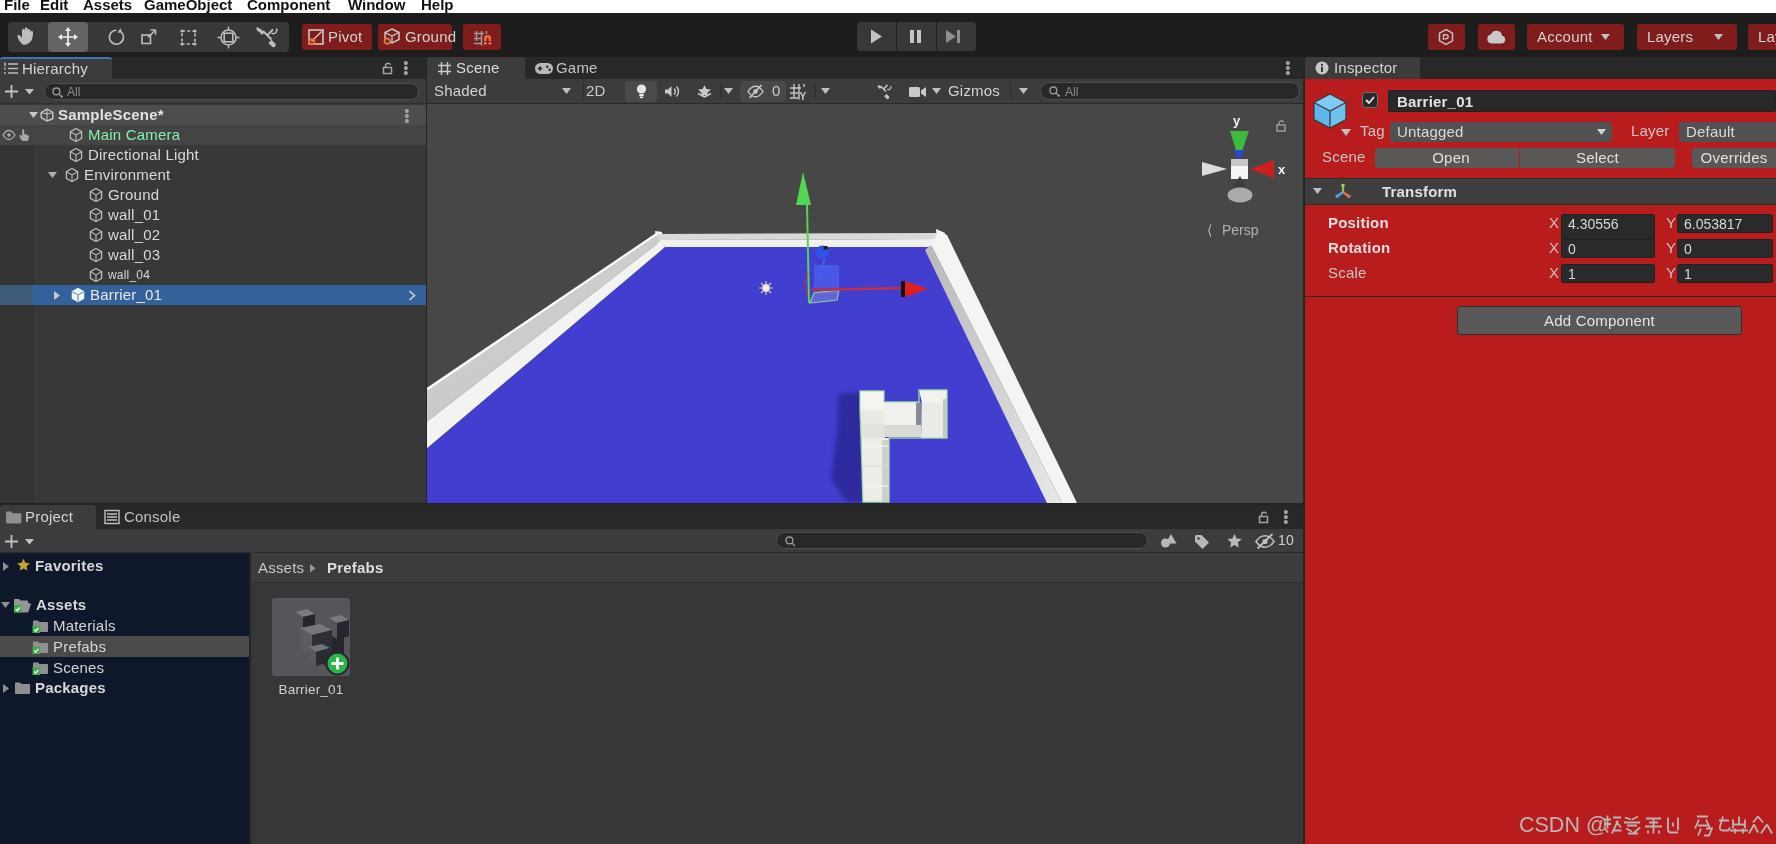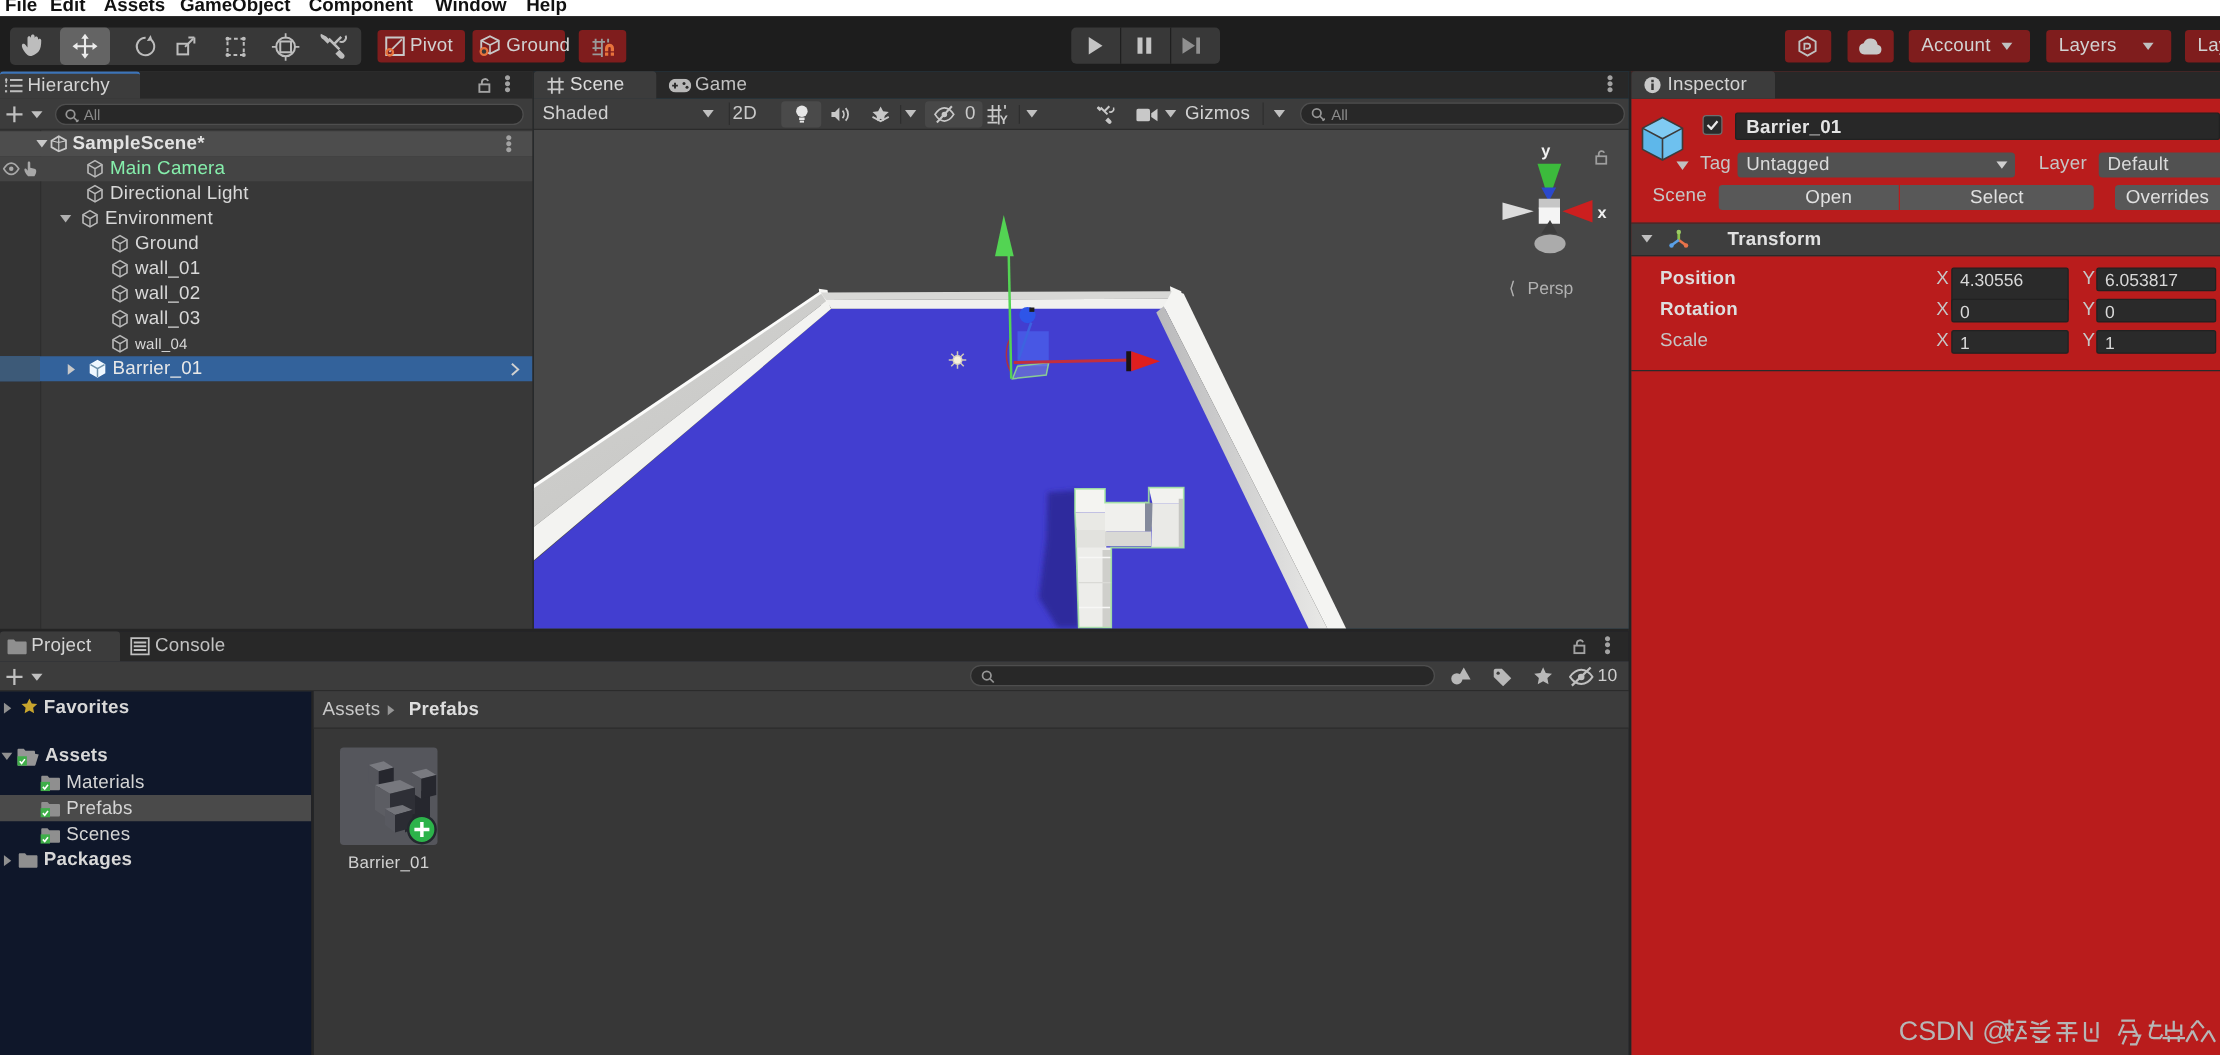--- a/index.html
+++ b/index.html
@@ -462,21 +462,21 @@
           <path d="M0 0h9l-4.5 6z" fill="#d0d0d0"></path>
         </svg>
     </div>
     <div class="a txt" style="left:326px;top:42px;font-size:15px;color:#c6c6c6">Layer</div>
     <div class="a dd" style="left:374px;top:43px;width:97px;height:20px;border-radius:3px 0 0 3px">
       <div class="a txt" style="left:7px;top:0;font-size:15px;color:#dadada">Default</div>
     </div>
 
     <div class="a txt" style="left:17px;top:68px;font-size:15px;color:#c6c6c6">Scene</div>
     <div class="a dd" style="left:70px;top:69px;width:144px;height:20px;border-radius:3px 0 0 3px;background:#585858">
-      <div class="a txt" style="left:16px;top:0;width:144px;text-align:center;font-size:15px;color:#e0e0e0">Open</div>
+      <div class="a txt" style="left:4px;top:0;width:144px;text-align:center;font-size:15px;color:#e0e0e0">Open</div>
     </div>
     <div class="a dd" style="left:215px;top:69px;width:155px;height:20px;border-radius:0 3px 3px 0;background:#585858">
       <div class="a txt" style="left:0;top:0;width:155px;text-align:center;font-size:15px;color:#e0e0e0">Select</div>
     </div>
     <div class="a dd" style="left:387px;top:69px;width:84px;height:20px;border-radius:3px 0 0 3px;background:#585858">
       <div class="a txt" style="left:0;top:0;width:84px;text-align:center;font-size:15px;color:#e0e0e0">Overrides</div>
     </div>
 
     <div class="a" style="left:0;top:99px;width:471px;height:1px;background:#2a2a2a"></div>
     <div class="a" style="left:0;top:100px;width:471px;height:26px;background:#3e3e3e;border-bottom:1px solid #2a2a2a">
@@ -516,20 +516,23 @@
     <div class="a txt" style="left:244px;top:184px;font-size:15px;color:#c6c6c6">X</div>
     <div class="a fld" style="left:256px;top:185px;width:94px;height:19px">
         <div class="a" style="left:6px;top:2px;font-size:14px;line-height:15px">1</div>
       </div>
     <div class="a txt" style="left:361px;top:184px;font-size:15px;color:#c6c6c6">Y</div>
     <div class="a fld" style="left:372px;top:185px;width:96px;height:19px">
         <div class="a" style="left:6px;top:2px;font-size:14px;line-height:15px">1</div>
       </div>
     <div class="a" style="left:0;top:217px;width:471px;height:1px;background:#2a2a2a"></div>
 
+    <div class="a" style="left:152px;top:227px;width:285px;height:29px;background:#585858;border:1px solid #303030;border-radius:3px">
+      <div class="a txt" style="left:0;top:4px;width:283px;text-align:center;font-size:15px;color:#e4e4e4">Add Component</div>
+    </div>
   </div>
 </div>
 
 <div class="a" id="proj" style="left:0;top:505px;width:1303px;height:339px;background:#0f172a">
   <div class="a" style="left:0;top:0;width:1303px;height:24px;background:#282828"></div>
   <div class="a tab" style="left:0;top:0;width:96px;height:24px"></div>
   <svg class="a" style="left:5px;top:4px" width="17" height="15">
       <use href="#folder" transform="scale(1.02)"></use>
     </svg>
   <div class="a txt" style="left:25px;top:2px;color:#d4d4d4;font-size:15px">Project</div>

